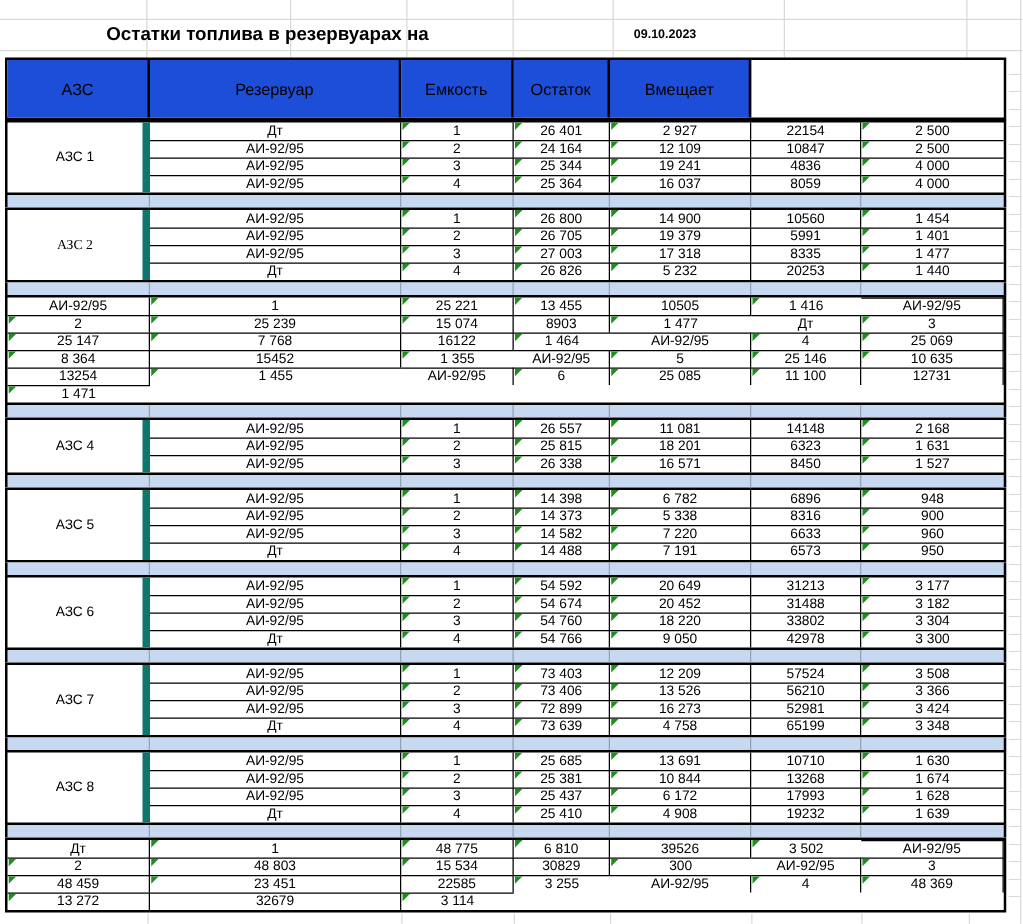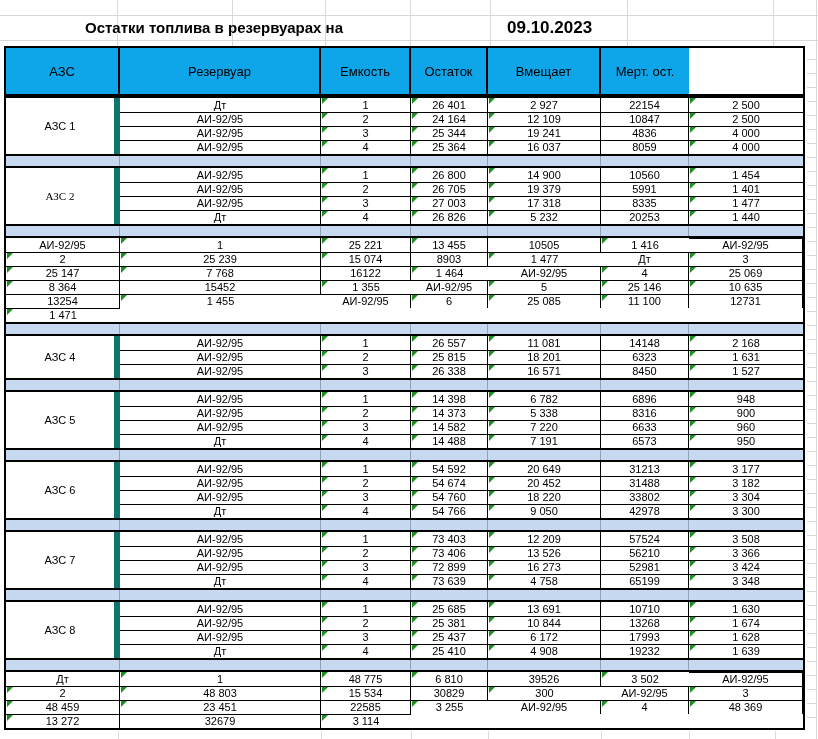--- a/index.html
+++ b/index.html
@@ -11,28 +11,28 @@
   .right-strip {
     position:absolute; left:807px; top:46px; width:10px; height:684px;
     background:repeating-linear-gradient(to bottom, transparent 0, transparent 13px, #D9D9D9 13px, #D9D9D9 14px);
   }
   .title {
     position:absolute; left:85px; top:17px; height:22px; line-height:22px;
     font-weight:bold; font-size:15px; white-space:nowrap;
   }
   .date {
     position:absolute; left:507px; top:17px; height:22px; line-height:22px;
-    font-weight:bold; font-size:17px; white-space:nowrap;
+    font-weight:bold; font-size:10px; white-space:nowrap;
   }
   .table { position:absolute; left:4px; top:46px; width:801px; }
   .grid7 { display:grid; grid-template-columns:114px 201px 90px 77px 113px 88px auto; box-sizing:border-box; width:801px; }
   .header-row { height:50px; border:2px solid #000; }
   .hcell {
     display:flex; align-items:center; justify-content:center;
-    font-size:13px; border-right:2px solid #000; background:#0ea5e9;
+    font-size:13px; border-right:2px solid #000; background:#1d4ed8;
   }
   .hcell.lastcol { border-right:none; }
   .block { border:2px solid #000; grid-auto-rows:14px; background:#fff; }
   .cell {
     position:relative; display:flex; align-items:center; justify-content:center;
     font-size:11px; line-height:1; border-right:1px solid #000; white-space:nowrap;
     overflow:hidden;
   }
   .cell.lastcol { border-right:none; }
   .cell.bt { border-top:1px solid #000; }
@@ -72,21 +72,20 @@
 <div class="title">Остатки топлива в резервуарах на</div>
 <div class="date">09.10.2023</div>
 
 <div class="table">
   <div class="header-row grid7" id="header">
       <div class="hcell">АЗС</div>
       <div class="hcell">Резервуар</div>
       <div class="hcell">Емкость</div>
       <div class="hcell">Остаток</div>
       <div class="hcell">Вмещает</div>
-      <div class="hcell lastcol">Мерт. ост.</div>
     </div>
   <div id="blocks">
       <div class="block grid7">
         <div class="cell label-cell" style="grid-row: 1 / span 4;">АЗС 1</div>
         <div class="cell">Дт</div>
         <div class="cell flag">1</div>
         <div class="cell flag">26 401</div>
         <div class="cell flag">2 927</div>
         <div class="cell">22154</div>
         <div class="cell flag lastcol">2 500</div>

